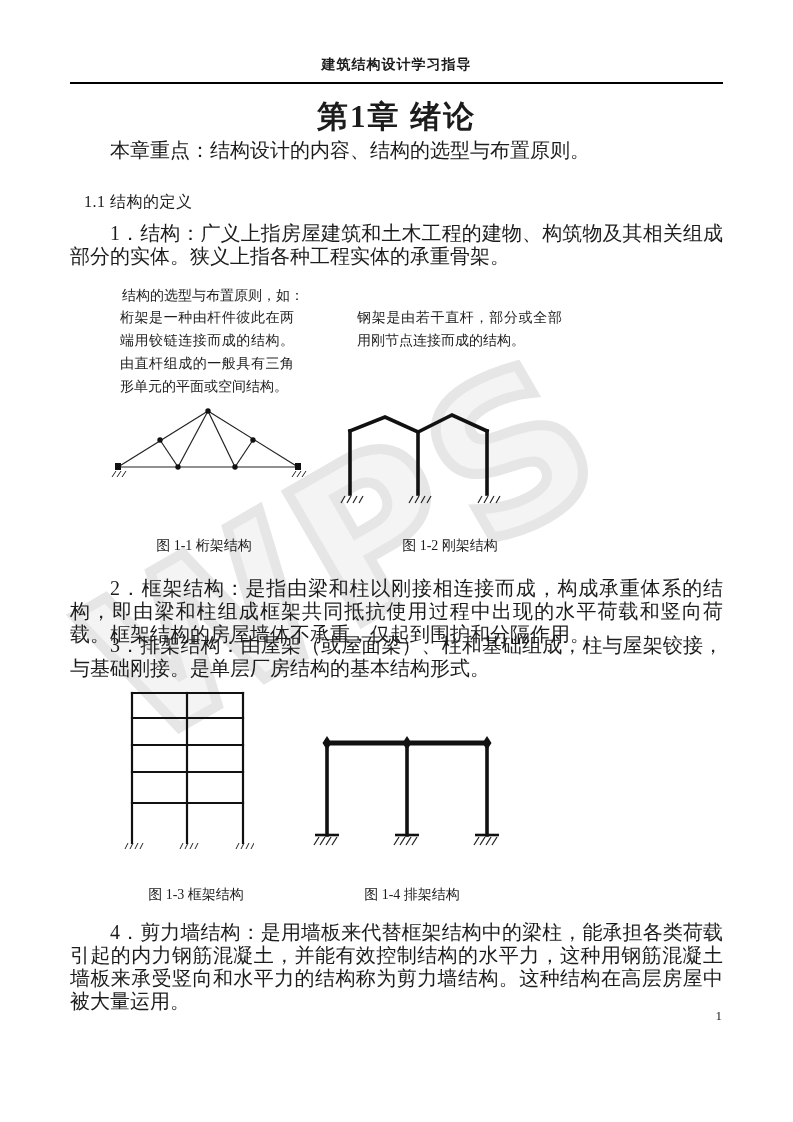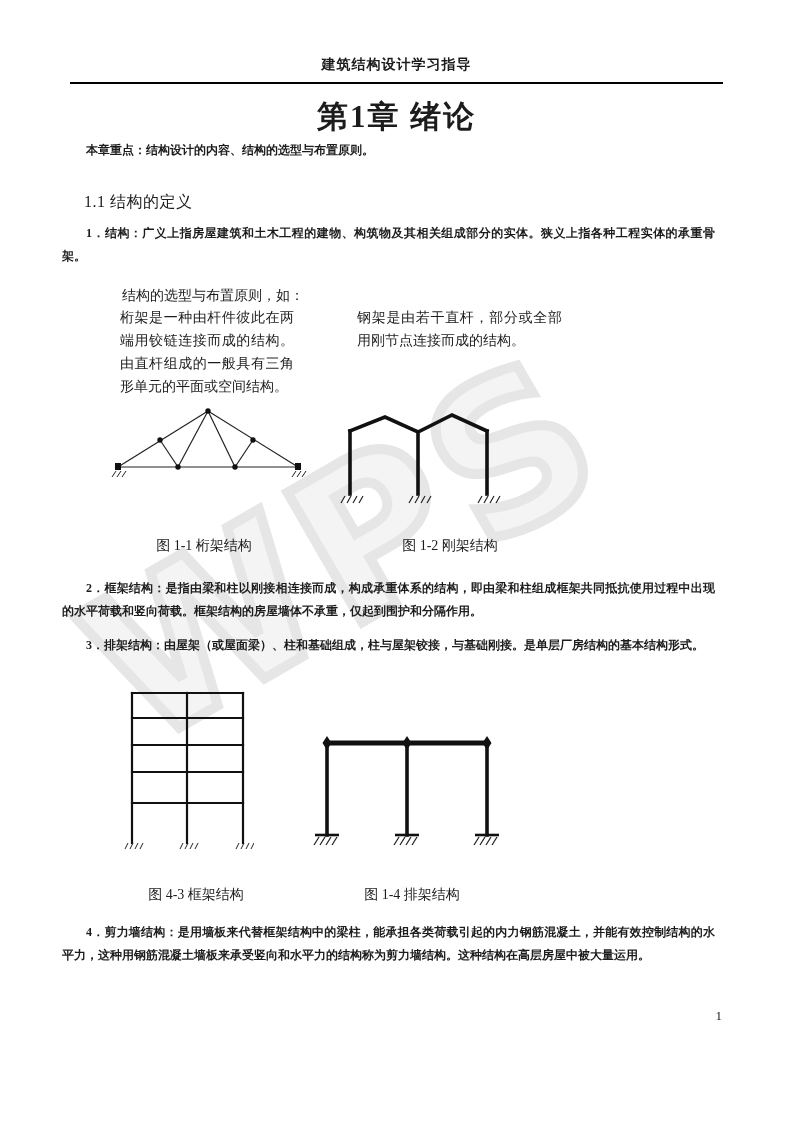--- a/index.html
+++ b/index.html
@@ -23,21 +23,21 @@
     position:absolute;top:56px;left:70px;width:653px;text-align:center;
     font-size:14px;font-weight:600;letter-spacing:1px;
   }
   .header-rule{position:absolute;top:82px;left:70px;width:653px;height:2px;background:#000;}
   
   .chapter-title{
     position:absolute;top:96px;left:70px;width:653px;text-align:center;
     font-size:31px;font-weight:bold;letter-spacing:2px;
   }
   
-  .bodyblock{position:absolute;left:62px;width:653px;font-size:12px;line-height:23px;text-align:justify;font-weight:bold;}
+  .bodyblock{position:absolute;left:70px;width:653px;font-size:20px;line-height:23px;text-align:justify;}
   .indent{text-indent:2em;}
   .hl-line{text-indent:2em;}
   .section-heading{
     position:absolute;top:192px;left:84px;width:653px;
     font-size:16px;font-weight:normal;letter-spacing:0.5px;
   }
   .intro-line{position:absolute;top:284px;left:122px;font-size:14px;line-height:23px;}
   .col-note{position:absolute;top:306px;font-size:14px;line-height:23px;text-align:justify;}
   #col-left{left:120px;width:174px;}
   #col-right{left:357px;width:205px;}
@@ -192,21 +192,21 @@
             <line x1="94" y1="118" x2="99" y2="110"></line>
             <line x1="100" y1="118" x2="105" y2="110"></line>
           <line x1="162" y1="118" x2="167" y2="110"></line>
             <line x1="168" y1="118" x2="173" y2="110"></line>
             <line x1="174" y1="118" x2="179" y2="110"></line>
             <line x1="180" y1="118" x2="185" y2="110"></line>
         </g>
       </svg>
     </div>
 
-    <div class="caption" style="left:121px;top:854px;">图 4-3  框架结构</div>
+    <div class="caption" style="left:121px;top:854px;">图 1-3  框架结构</div>
     <div class="caption" style="left:337px;top:854px;">图 1-4  排架结构</div>
 
     <div class="bodyblock indent" style="top:921px;">4．剪力墙结构：是用墙板来代替框架结构中的梁柱，能承担各类荷载引起的内力钢筋混凝土，并能有效控制结构的水平力，这种用钢筋混凝土墙板来承受竖向和水平力的结构称为剪力墙结构。这种结构在高层房屋中被大量运用。</div>
 
     <div class="page-num">1</div>
 
   </div>
 </div>
 
 </body></html>

